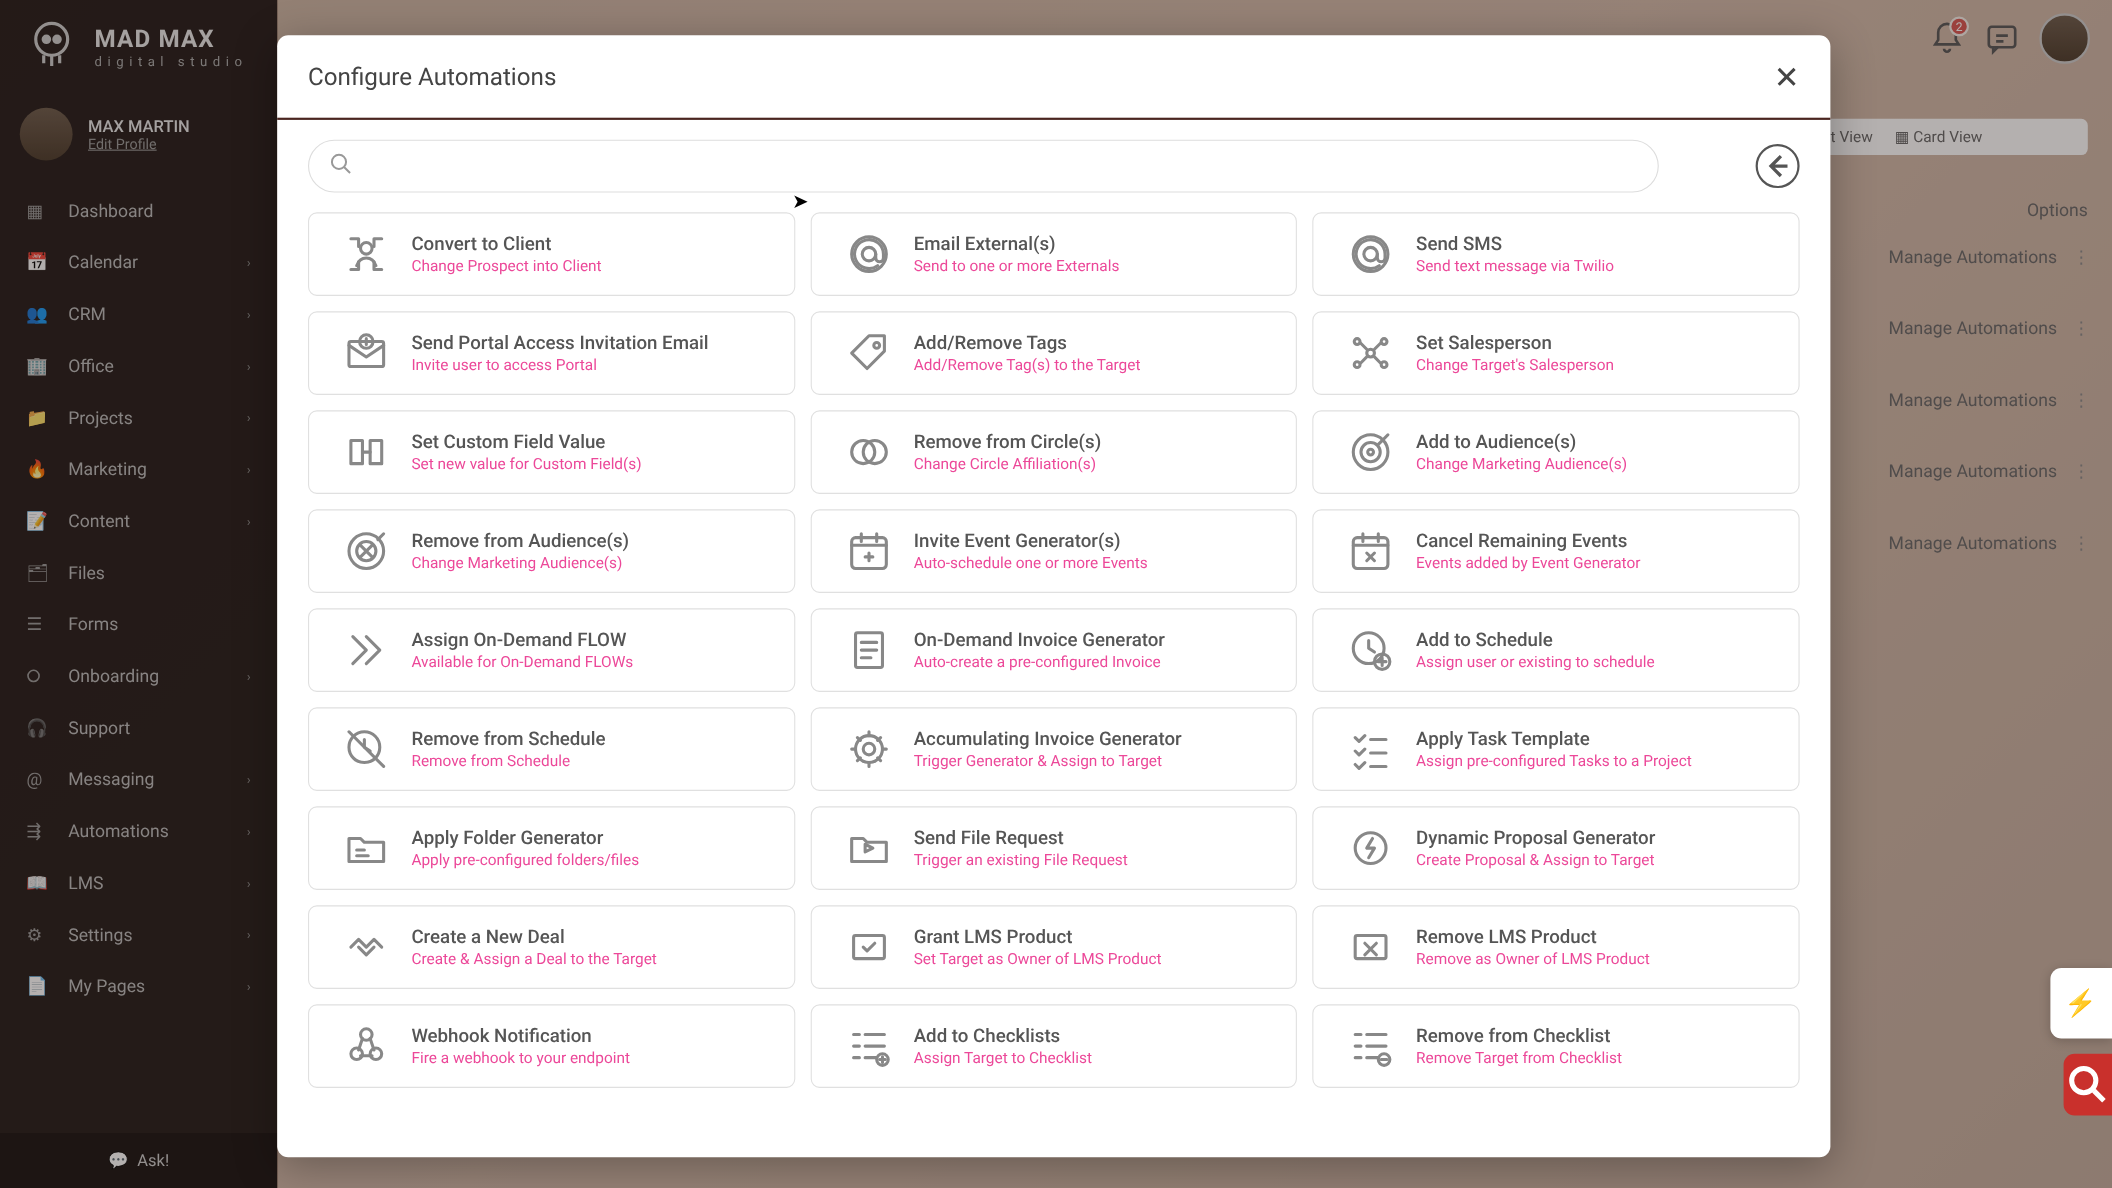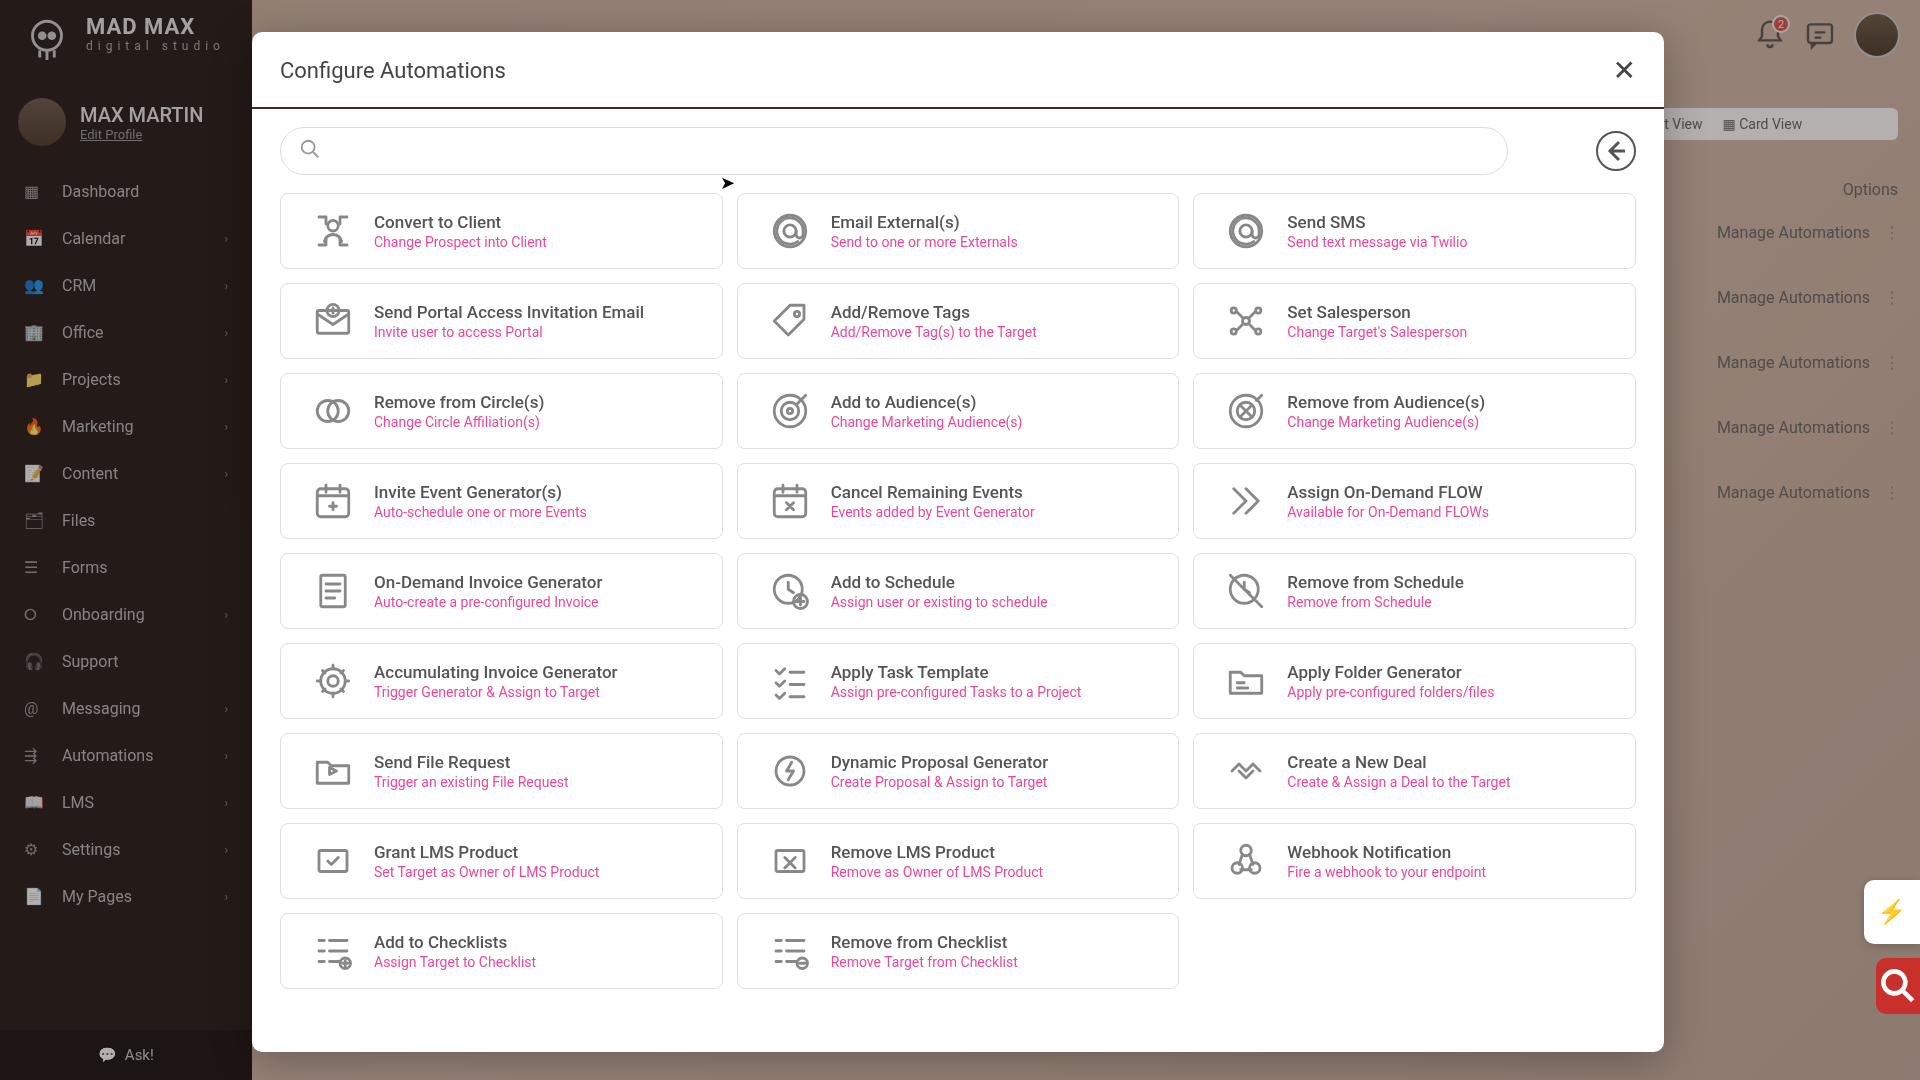--- a/index.html
+++ b/index.html
@@ -1,27 +1,27 @@
 <!DOCTYPE html>
 <html><head>
   <meta charset="utf-8">
   <style>
     * { margin: 0; padding: 0; box-sizing: border-box; }
     body { font-family: -apple-system, BlinkMacSystemFont, 'Segoe UI', Roboto, sans-serif; width: 1920px; height: 1080px; overflow: hidden; position: relative; background: linear-gradient(135deg, #8b5a3c 0%, #a0694a 50%, #7a4a2e 100%); }
     
     
     .sidebar { position: absolute; left: 0; top: 0; width: 252px; height: 100%; background: rgba(25, 21, 20, 0.92); z-index: 5; }
-    .brand { padding: 14px 18px; display: flex; align-items: flex-start; gap: 10px; }
+    .brand { padding: 14px 18px; display: flex; align-items: center; gap: 10px; }
     .brand-skull { width: 58px; height: 58px; display: flex; align-items: center; justify-content: center; }
     .brand-text { color: #e8e8e8; display: flex; flex-direction: column; }
     .brand-text .t1 { font-size: 22px; font-weight: 700; letter-spacing: 1px; }
     .brand-text .t2 { font-size: 12px; letter-spacing: 5px; color: #aaa; }
     .profile { display: flex; align-items: center; gap: 14px; padding: 12px 18px 18px; }
     .avatar { width: 48px; height: 48px; border-radius: 50%; background: linear-gradient(#6b5a4a,#4a3a2a); }
-    .profile-info .pname { color: #e8e8e8; font-size: 20px; font-weight: 500; }
+    .profile-info .pname { color: #e8e8e8; font-size: 15px; font-weight: 500; }
     .profile-info .pedit { color: #999; font-size: 13px; text-decoration: underline; }
     .nav { list-style: none; padding: 4px 0; }
     .nav li { display: flex; align-items: center; padding: 14px 24px; color: #bbb; font-size: 16px; cursor: pointer; position: relative; }
     .nav li .nicon { width: 22px; margin-right: 16px; color: #999; }
     .nav li .chevron { margin-left: auto; color: #888; font-size: 12px; }
     .ask-btn { position: absolute; bottom: 0; left: 0; right: 0; padding: 16px; text-align: center; color: #ccc; font-size: 15px; background: rgba(0,0,0,0.3); display: flex; align-items: center; justify-content: center; gap: 8px; }
 
     
     .topbar { position: absolute; right: 20px; top: 12px; display: flex; align-items: center; gap: 18px; z-index: 4; }
     .topbar .ticon { width: 32px; height: 32px; color: #555; position: relative; }
@@ -325,20 +325,33 @@
           </svg>
         </div>
     <div>
       <div class="ctitle">Set Salesperson</div>
       <div class="cdesc">Change Target's Salesperson</div>
     </div>
       </div>
       <div class="card">
     <div class="cicon">
           <svg viewBox="0 0 24 24" fill="none" stroke="#888" stroke-width="1.6" stroke-linecap="round" stroke-linejoin="round">
+            <rect x="4" y="6" width="6" height="12"></rect>
+            <rect x="14" y="6" width="6" height="12"></rect>
+            <path d="M10 12h4"></path>
+          </svg>
+        </div>
+    <div>
+      <div class="ctitle">Set Custom Field Value</div>
+      <div class="cdesc">Set new value for Custom Field(s)</div>
+    </div>
+      </div>
+      <div class="card">
+    <div class="cicon">
+          <svg viewBox="0 0 24 24" fill="none" stroke="#888" stroke-width="1.6" stroke-linecap="round" stroke-linejoin="round">
             <circle cx="9" cy="12" r="6"></circle>
             <circle cx="15" cy="12" r="6"></circle>
           </svg>
         </div>
     <div>
       <div class="ctitle">Remove from Circle(s)</div>
       <div class="cdesc">Change Circle Affiliation(s)</div>
     </div>
       </div>
       <div class="card">

